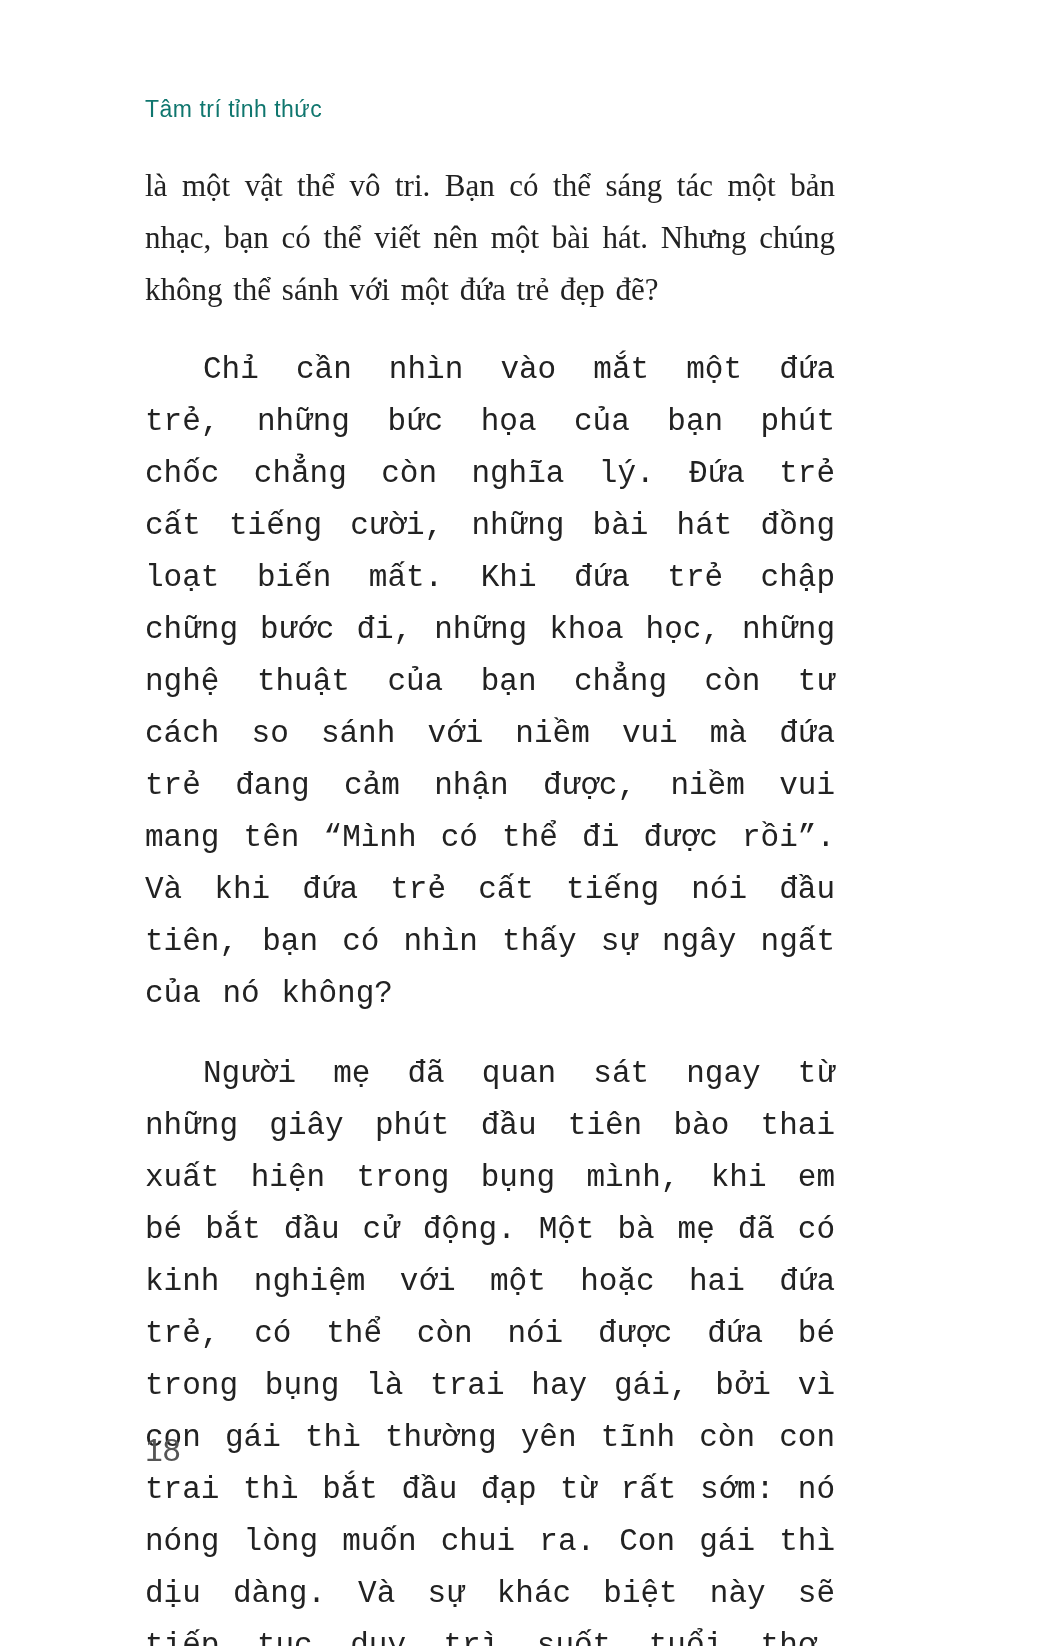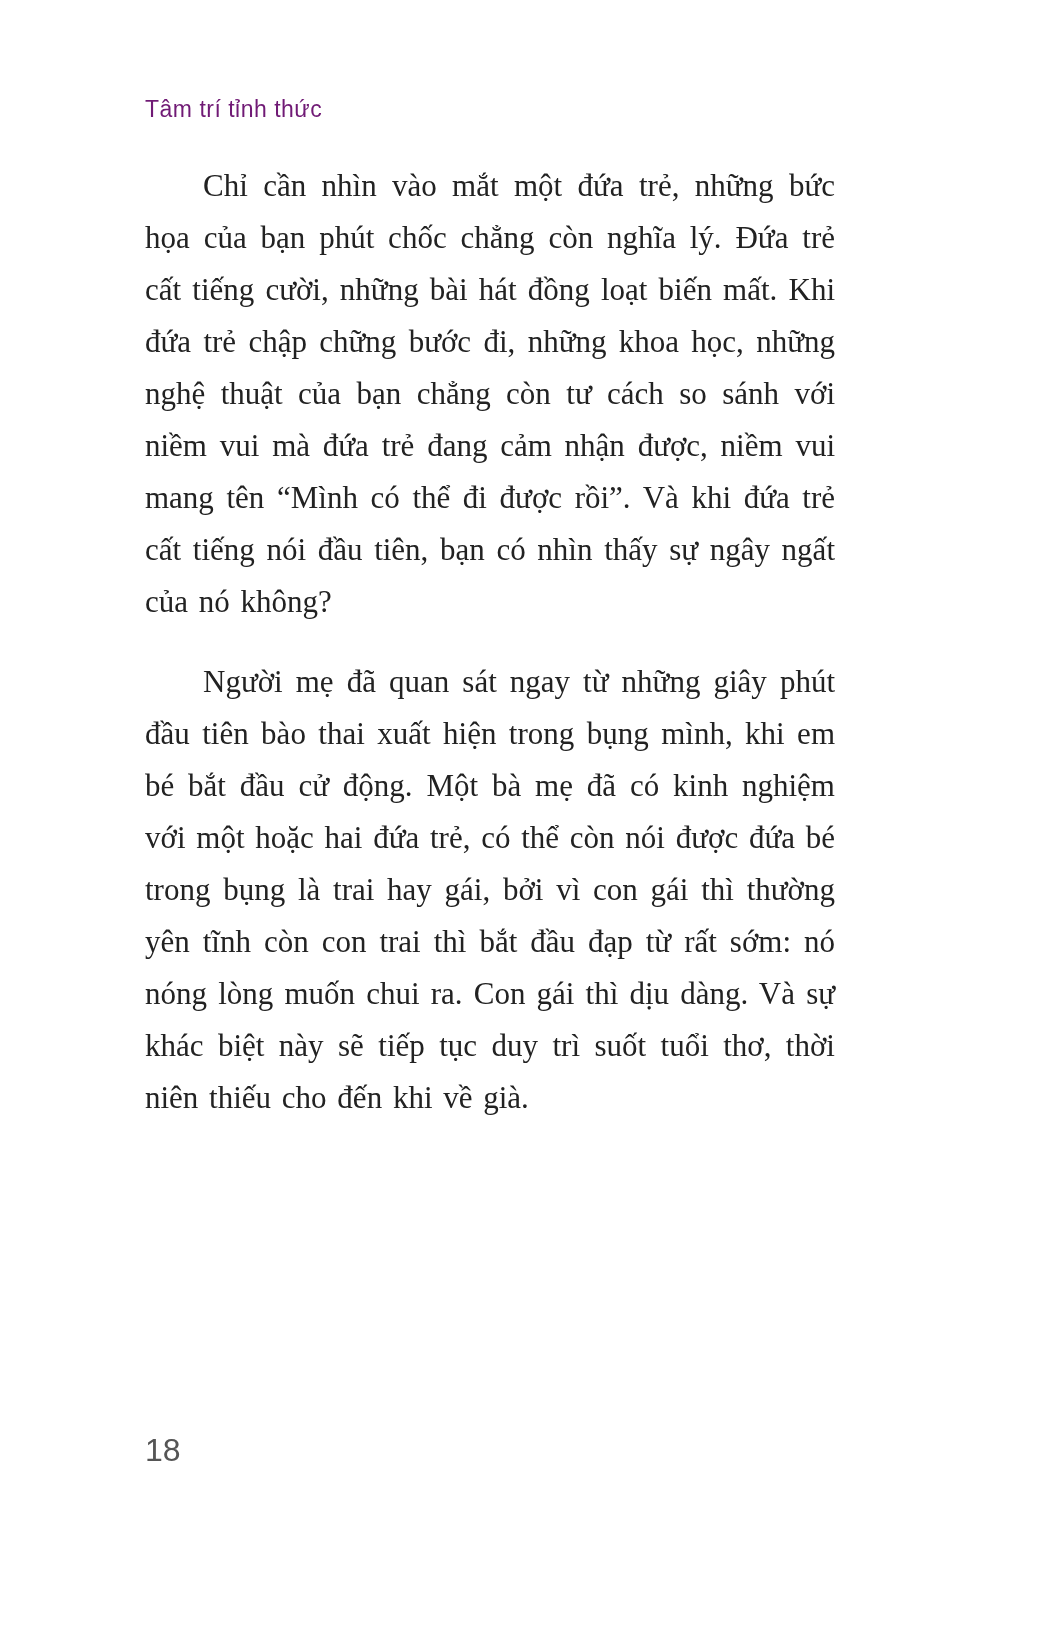--- a/index.html
+++ b/index.html
@@ -14,54 +14,56 @@
     background: #ffffff;
     overflow: hidden;
   }
   .running-header {
     position: absolute;
     top: 96px;
     left: 145px;
     font-family: "Liberation Sans", sans-serif;
     font-size: 23px;
     letter-spacing: 0.5px;
-    color: #701a75;
+    color: #0f766e;
   }
   .body-text {
     position: absolute;
     top: 160px;
     left: 145px;
     width: 690px;
     font-family: "Liberation Serif", "DejaVu Serif", serif;
     font-size: 31px;
     line-height: 52px;
     color: #222222;
     text-align: justify;
     word-spacing: 3px;
   }
   .para {
     margin: 0 0 28px 0;
   }
   .para.indent {
     text-indent: 58px;
+    font-family: Liberation Mono, monospace;
   }
   .page-number {
     position: absolute;
     top: 1432px;
     left: 145px;
     font-family: "Liberation Sans", sans-serif;
     font-size: 32px;
     color: #555555;
   }
 </style>
 </head>
 <body>
 
 <div class="page">
   <div class="running-header">Tâm trí tỉnh thức</div>
 
   <div class="body-text">
+    <p class="para">là một vật thể vô tri. Bạn có thể sáng tác một bản nhạc, bạn có thể viết nên một bài hát. Nhưng chúng không thể sánh với một đứa trẻ đẹp đẽ?</p>
     <p class="para indent">Chỉ cần nhìn vào mắt một đứa trẻ, những bức họa của bạn phút chốc chẳng còn nghĩa lý. Đứa trẻ cất tiếng cười, những bài hát đồng loạt biến mất. Khi đứa trẻ chập chững bước đi, những khoa học, những nghệ thuật của bạn chẳng còn tư cách so sánh với niềm vui mà đứa trẻ đang cảm nhận được, niềm vui mang tên “Mình có thể đi được rồi”. Và khi đứa trẻ cất tiếng nói đầu tiên, bạn có nhìn thấy sự ngây ngất của nó không?</p>
     <p class="para indent">Người mẹ đã quan sát ngay từ những giây phút đầu tiên bào thai xuất hiện trong bụng mình, khi em bé bắt đầu cử động. Một bà mẹ đã có kinh nghiệm với một hoặc hai đứa trẻ, có thể còn nói được đứa bé trong bụng là trai hay gái, bởi vì con gái thì thường yên tĩnh còn con trai thì bắt đầu đạp từ rất sớm: nó nóng lòng muốn chui ra. Con gái thì dịu dàng. Và sự khác biệt này sẽ tiếp tục duy trì suốt tuổi thơ, thời niên thiếu cho đến khi về già.</p>
   </div>
 
   <div class="page-number">18</div>
 </div>
 
 </body></html>

